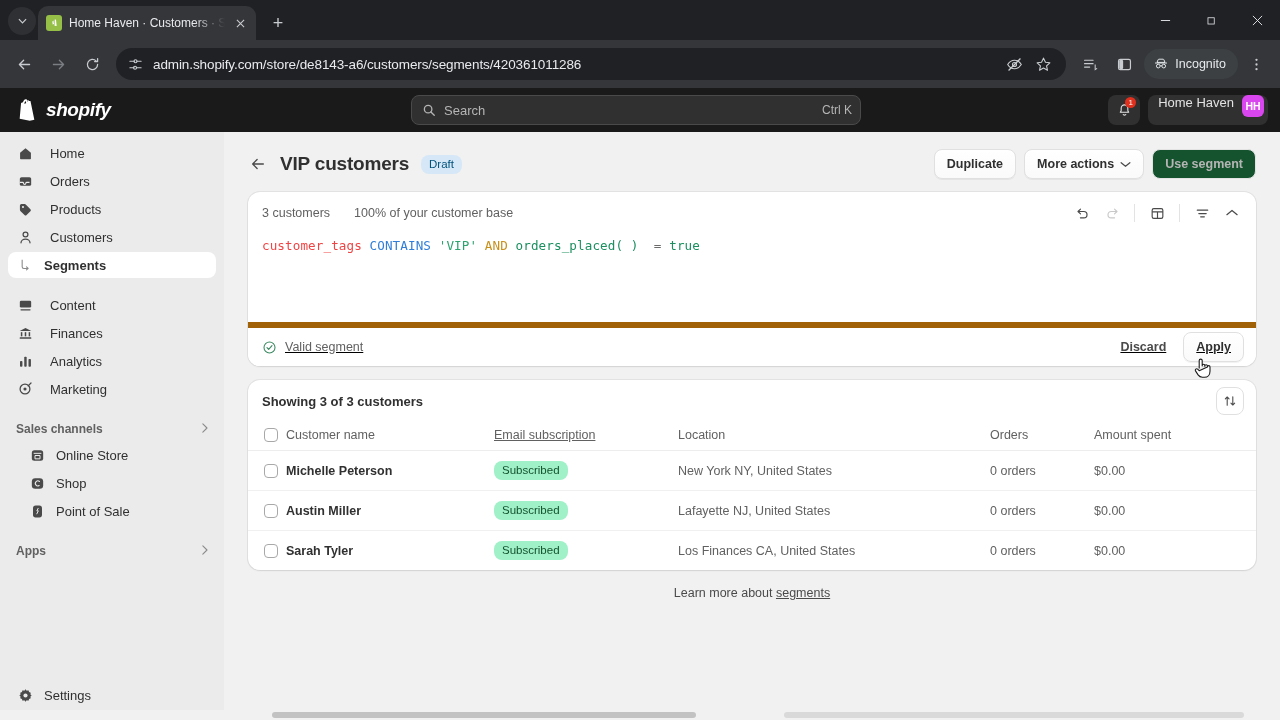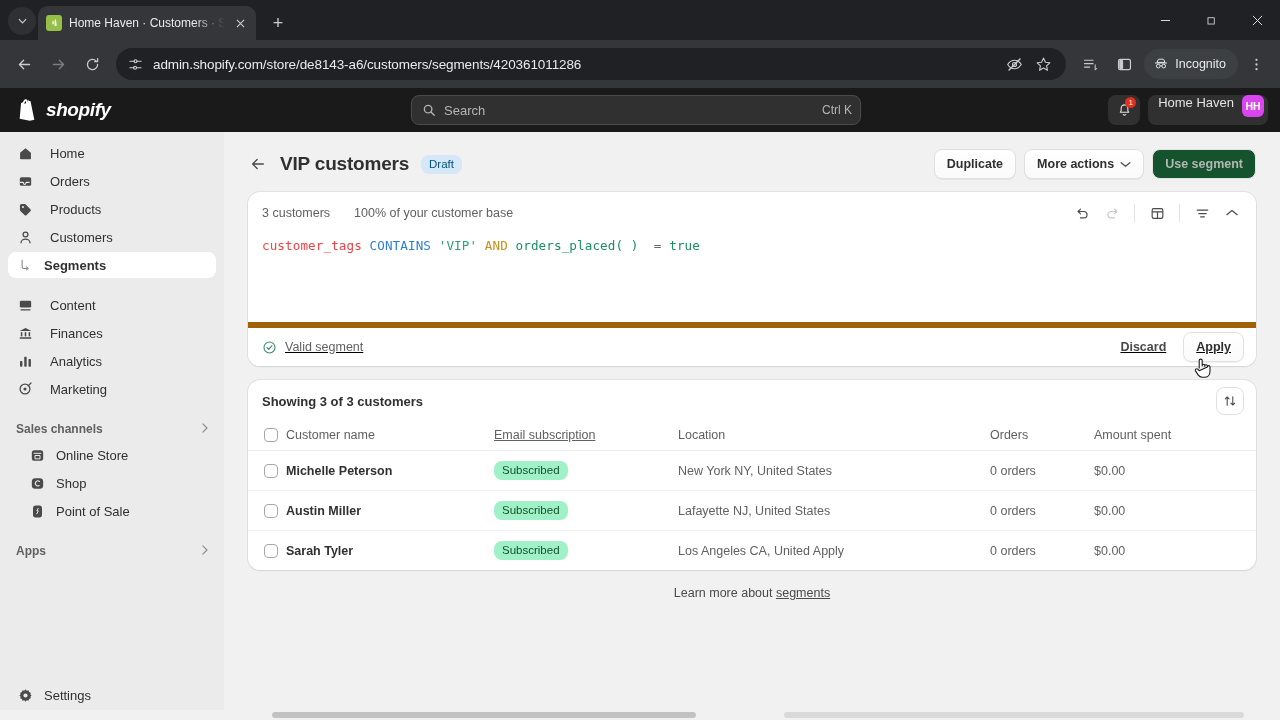--- a/index.html
+++ b/index.html
@@ -699,21 +699,21 @@
                 <td class="loc-muted">$0.00</td>
               </tr>
               <tr>
                 <td class="col-chk">
                   <span class="chk"></span>
                 </td>
                 <td class="cust-name">Sarah Tyler</td>
                 <td>
                   <span class="pill-sub">Subscribed</span>
                 </td>
-                <td class="loc-muted">Los Angeles CA, United Apply</td>
+                <td class="loc-muted">Los Finances CA, United States</td>
                 <td class="loc-muted">0 orders</td>
                 <td class="loc-muted">$0.00</td>
               </tr>
             </tbody>
           </table>
         </div>
 
         <div class="learn">
           <span>Learn more about </span><a href="#">segments</a>
         </div>

